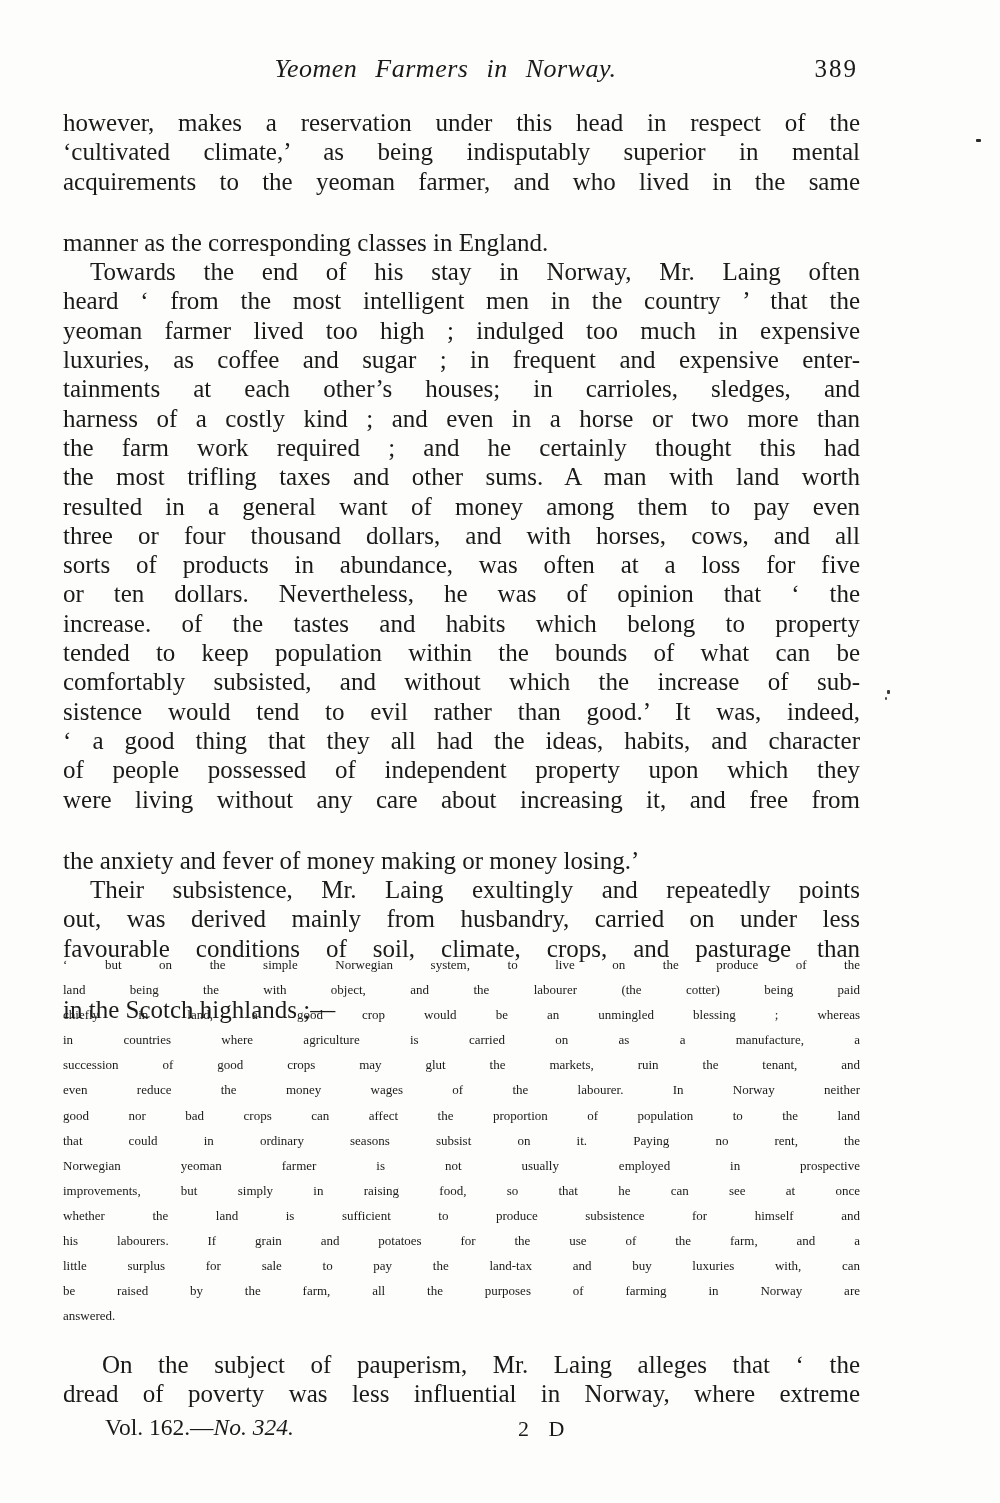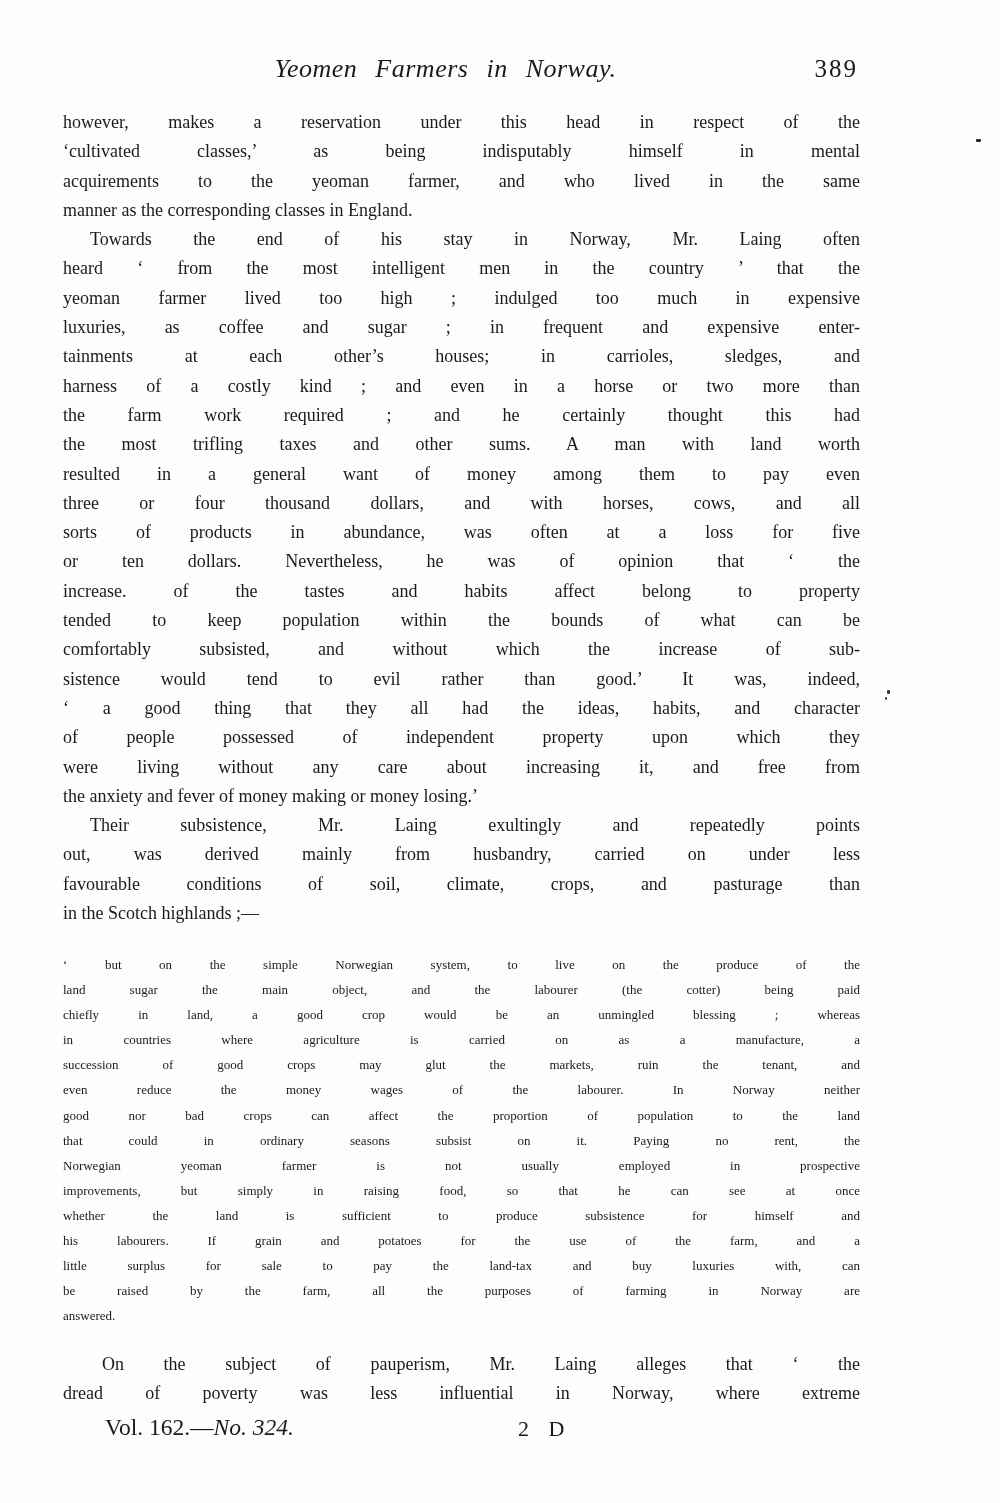--- a/index.html
+++ b/index.html
@@ -56,27 +56,27 @@
   }
   .bodytext {
     position: absolute;
     left: 0;
     width: 100%;
   }
   #body-paragraphs { top: 104px; }
   #blockquote      { top: 948px; }
   #closing         { top: 1346px; }
   .bline {
-    font-size: 18px;
+    font-size: 25px;
     line-height: 29.3px;
     text-align: justify;
     text-align-last: justify;
     white-space: normal;
   }
-  .bline.last { text-align-last: left; }
+  .bline.last { text-align-last: left; margin-top: 32px; }
   .bline.indent { text-indent: 27px; }
   #closing .bline.indent { text-indent: 39px; }
   .qline {
     font-size: 13px;
     line-height: 25.1px;
     text-align: justify;
     text-align-last: justify;
   }
   .qline.last { text-align-last: left; }
   .footer {
@@ -111,52 +111,52 @@
 <div class="page">
   <div class="column">
 
     <div class="header">
       <div class="title">Yeomen Farmers in Norway.</div>
       <div class="pagenum">389</div>
     </div>
 
     <div id="body-paragraphs" class="bodytext">
         <div class="bline">however, makes a reservation under this head in respect of the</div>
-        <div class="bline">‘cultivated classes,’ as being indisputably himself in mental</div>
+        <div class="bline">‘cultivated climate,’ as being indisputably superior in mental</div>
         <div class="bline">acquirements to the yeoman farmer, and who lived in the same</div>
         <div class="bline last">manner as the corresponding classes in England.</div>
         <div class="bline indent">Towards the end of his stay in Norway, Mr. Laing often</div>
         <div class="bline">heard ‘ from the most intelligent men in the country ’ that the</div>
         <div class="bline">yeoman farmer lived too high ; indulged too much in expensive</div>
         <div class="bline">luxuries, as coffee and sugar ; in frequent and expensive enter-</div>
         <div class="bline">tainments at each other’s houses; in carrioles, sledges, and</div>
         <div class="bline">harness of a costly kind ; and even in a horse or two more than</div>
         <div class="bline">the farm work required ; and he certainly thought this had</div>
         <div class="bline">the most trifling taxes and other sums. A man with land worth</div>
         <div class="bline">resulted in a general want of money among them to pay even</div>
         <div class="bline">three or four thousand dollars, and with horses, cows, and all</div>
         <div class="bline">sorts of products in abundance, was often at a loss for five</div>
         <div class="bline">or ten dollars. Nevertheless, he was of opinion that ‘ the</div>
-        <div class="bline">increase. of the tastes and habits affect belong to property</div>
+        <div class="bline">increase. of the tastes and habits which belong to property</div>
         <div class="bline">tended to keep population within the bounds of what can be</div>
         <div class="bline">comfortably subsisted, and without which the increase of sub-</div>
         <div class="bline">sistence would tend to evil rather than good.’ It was, indeed,</div>
         <div class="bline">‘ a good thing that they all had the ideas, habits, and character</div>
         <div class="bline">of people possessed of independent property upon which they</div>
         <div class="bline">were living without any care about increasing it, and free from</div>
         <div class="bline last">the anxiety and fever of money making or money losing.’</div>
         <div class="bline indent">Their subsistence, Mr. Laing exultingly and repeatedly points</div>
         <div class="bline">out, was derived mainly from husbandry, carried on under less</div>
         <div class="bline">favourable conditions of soil, climate, crops, and pasturage than</div>
         <div class="bline last">in the Scotch highlands ;—</div>
       </div>
 
     <div id="blockquote" class="bodytext">
         <div class="qline">‘ but on the simple Norwegian system, to live on the produce of the</div>
-        <div class="qline">land sugar the main object, and the labourer (the cotter) being paid</div>
+        <div class="qline">land being the with object, and the labourer (the cotter) being paid</div>
         <div class="qline">chiefly in land, a good crop would be an unmingled blessing ; whereas</div>
         <div class="qline">in countries where agriculture is carried on as a manufacture, a</div>
         <div class="qline">succession of good crops may glut the markets, ruin the tenant, and</div>
         <div class="qline">even reduce the money wages of the labourer. In Norway neither</div>
         <div class="qline">good nor bad crops can affect the proportion of population to the land</div>
         <div class="qline">that could in ordinary seasons subsist on it. Paying no rent, the</div>
         <div class="qline">Norwegian yeoman farmer is not usually employed in prospective</div>
         <div class="qline">improvements, but simply in raising food, so that he can see at once</div>
         <div class="qline">whether the land is sufficient to produce subsistence for himself and</div>
         <div class="qline">his labourers. If grain and potatoes for the use of the farm, and a</div>

